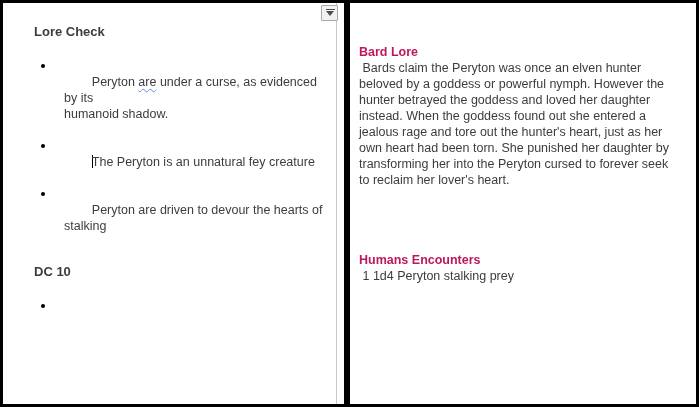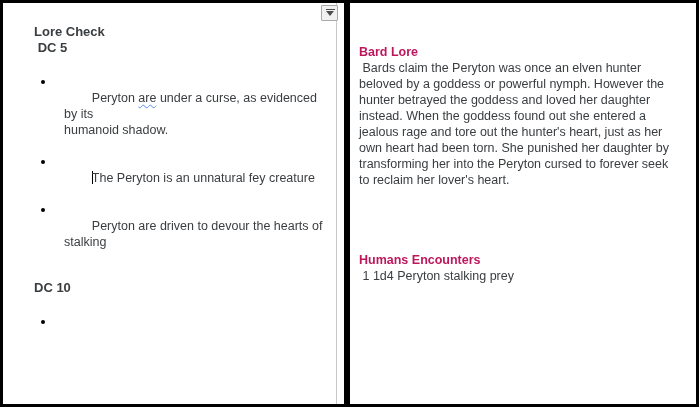--- a/index.html
+++ b/index.html
@@ -161,21 +161,20 @@
   <div class="gray-edge"></div>
   <div class="cell-divider"></div>
 
   <button class="dropdown-btn">
     <span class="dd-stem"></span>
     <span class="dd-arrow"></span>
   </button>
 
   <div class="left-cell">
     <div class="heading">Lore Check</div>
-    <div class="heading"> DC 5</div>
 
     <ul class="lore-list first">
       <li>
         <span class="bullet-dot"></span><span>Peryton </span><span class="wavy">are</span><span> under a curse, as evidenced by its
 humanoid shadow.</span>
       </li>
       <li>
         <span class="bullet-dot"></span><span class="text-cursor"></span><span></span><span class="wavy"></span><span>The Peryton is an unnatural fey creature</span>
       </li>
       <li>

